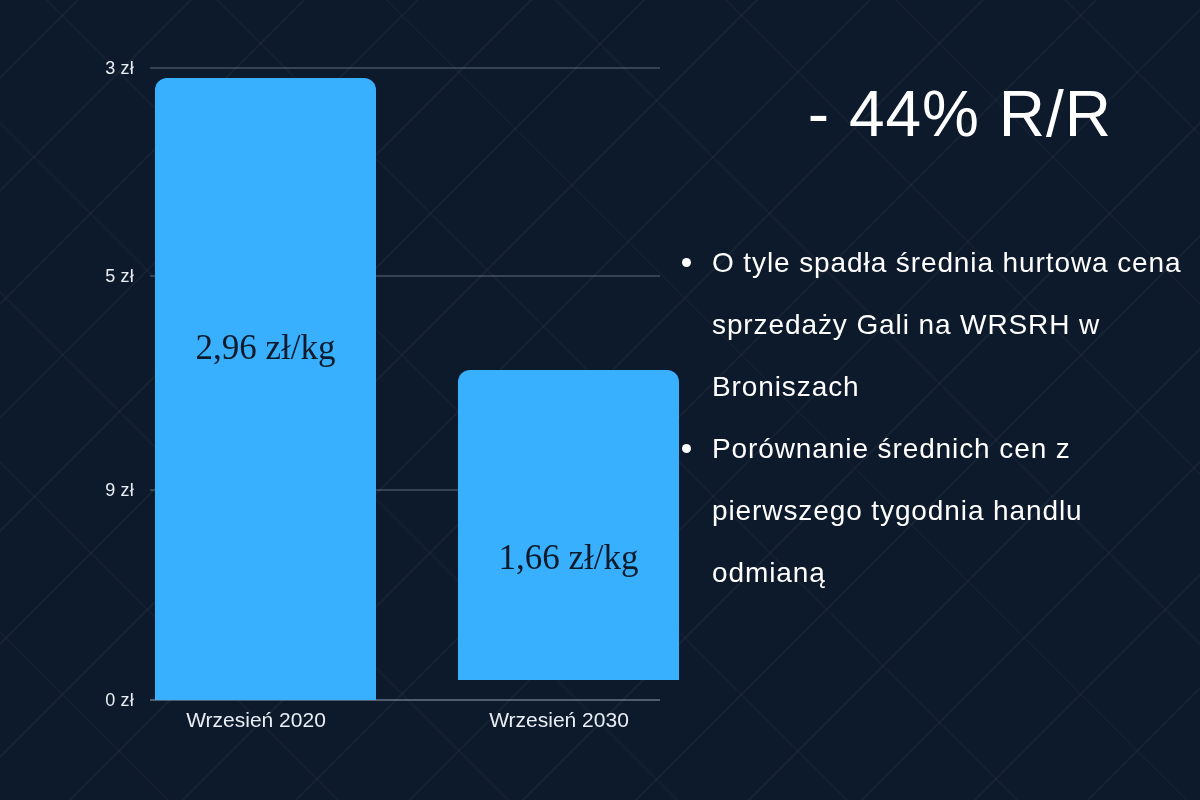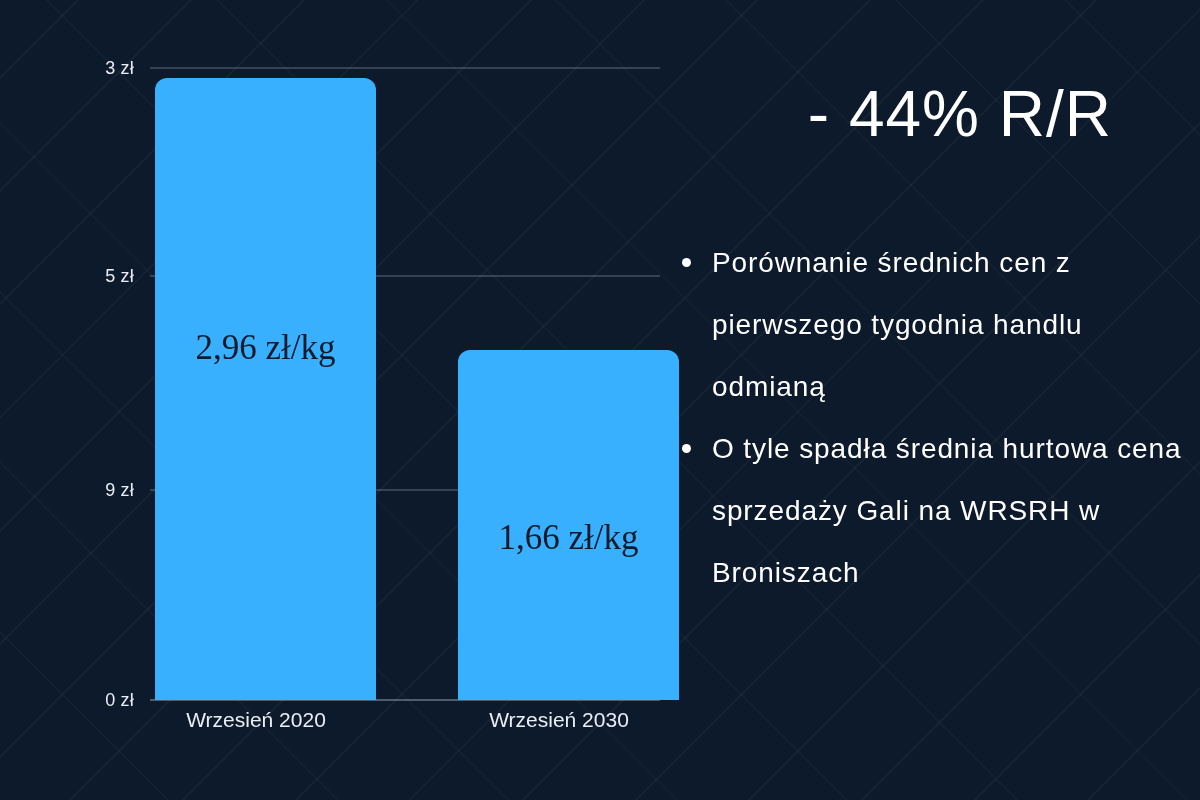--- a/index.html
+++ b/index.html
@@ -178,35 +178,35 @@
     <div class="grid-row" style="top:700px">
       <span class="grid-label">0 zł</span>
       <div class="grid-line baseline"></div>
     </div>
 
     <div class="bar" style="left:155px; width:202px; top:78px; height:622px;">
       <span class="bar-value" style="top:250px">2,96 zł/kg</span>
     </div>
     <div class="cat-label" style="left:155px; width:202px;">Wrzesień 2020</div>
 
-    <div class="bar" style="left:458px; width:202px; top:350px; height:350px;">
+    <div class="bar" style="left:458px; width:202px; top:370px; height:310px;">
       <span class="bar-value" style="top:168px">1,66 zł/kg</span>
     </div>
     <div class="cat-label" style="left:458px; width:202px;">Wrzesień 2030</div>
   </div>
 
   <div id="info-panel">
 
     <div id="headline">- 44% R/R</div>
 
     <ul id="bullet-list">
+      <li>
+        <span class="bullet-dot"></span>
+        <span>O tyle spadła średnia hurtowa cena sprzedaży Gali na WRSRH w Broniszach</span>
+      </li>
       <li>
         <span class="bullet-dot"></span>
         <span>Porównanie średnich cen z pierwszego tygodnia handlu odmianą</span>
       </li>
-      <li>
-        <span class="bullet-dot"></span>
-        <span>O tyle spadła średnia hurtowa cena sprzedaży Gali na WRSRH w Broniszach</span>
-      </li>
     </ul>
   </div>
 
 </div>
 
 </body></html>

